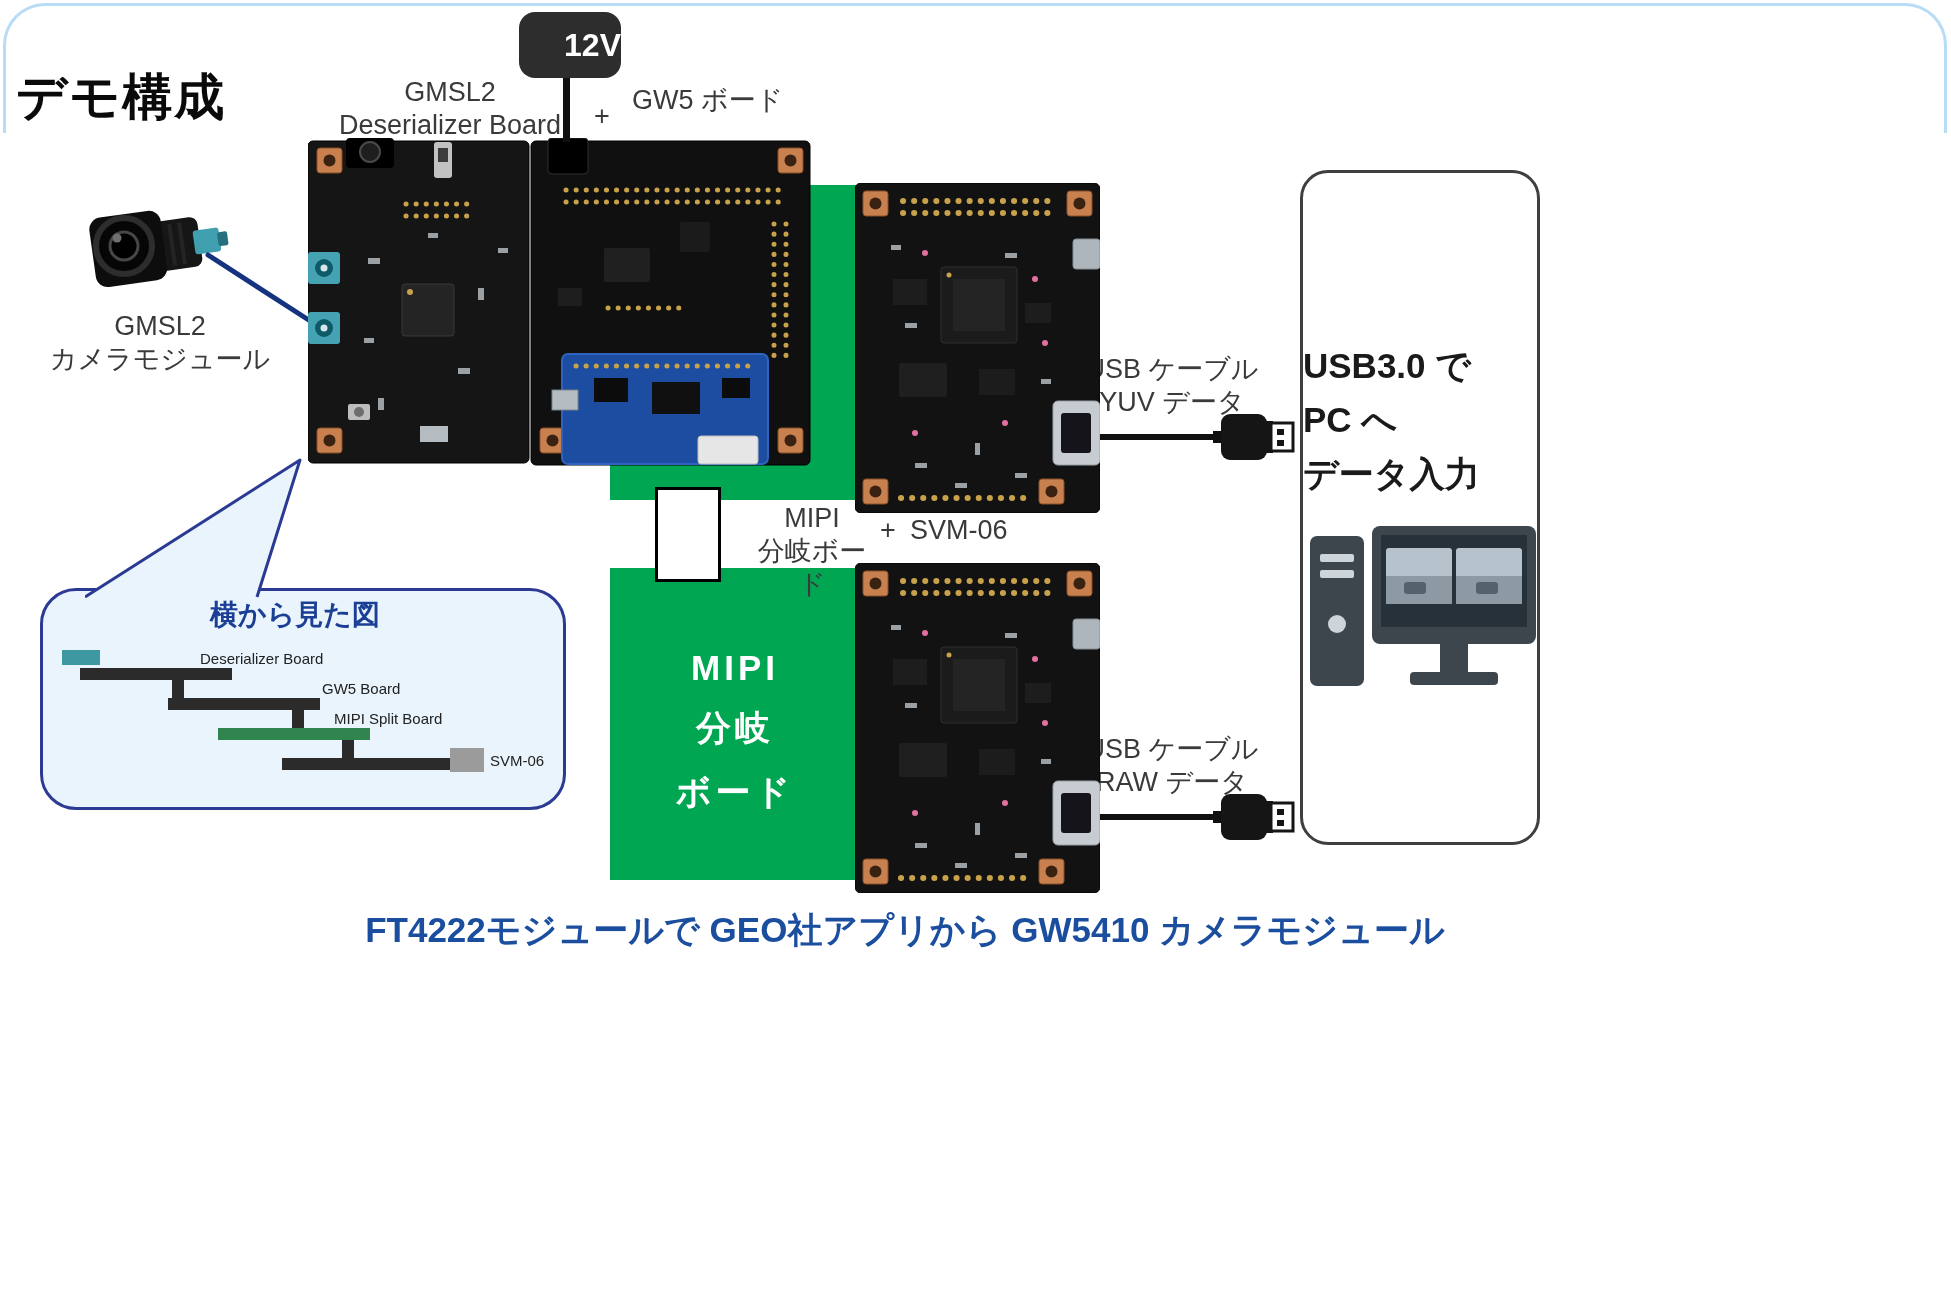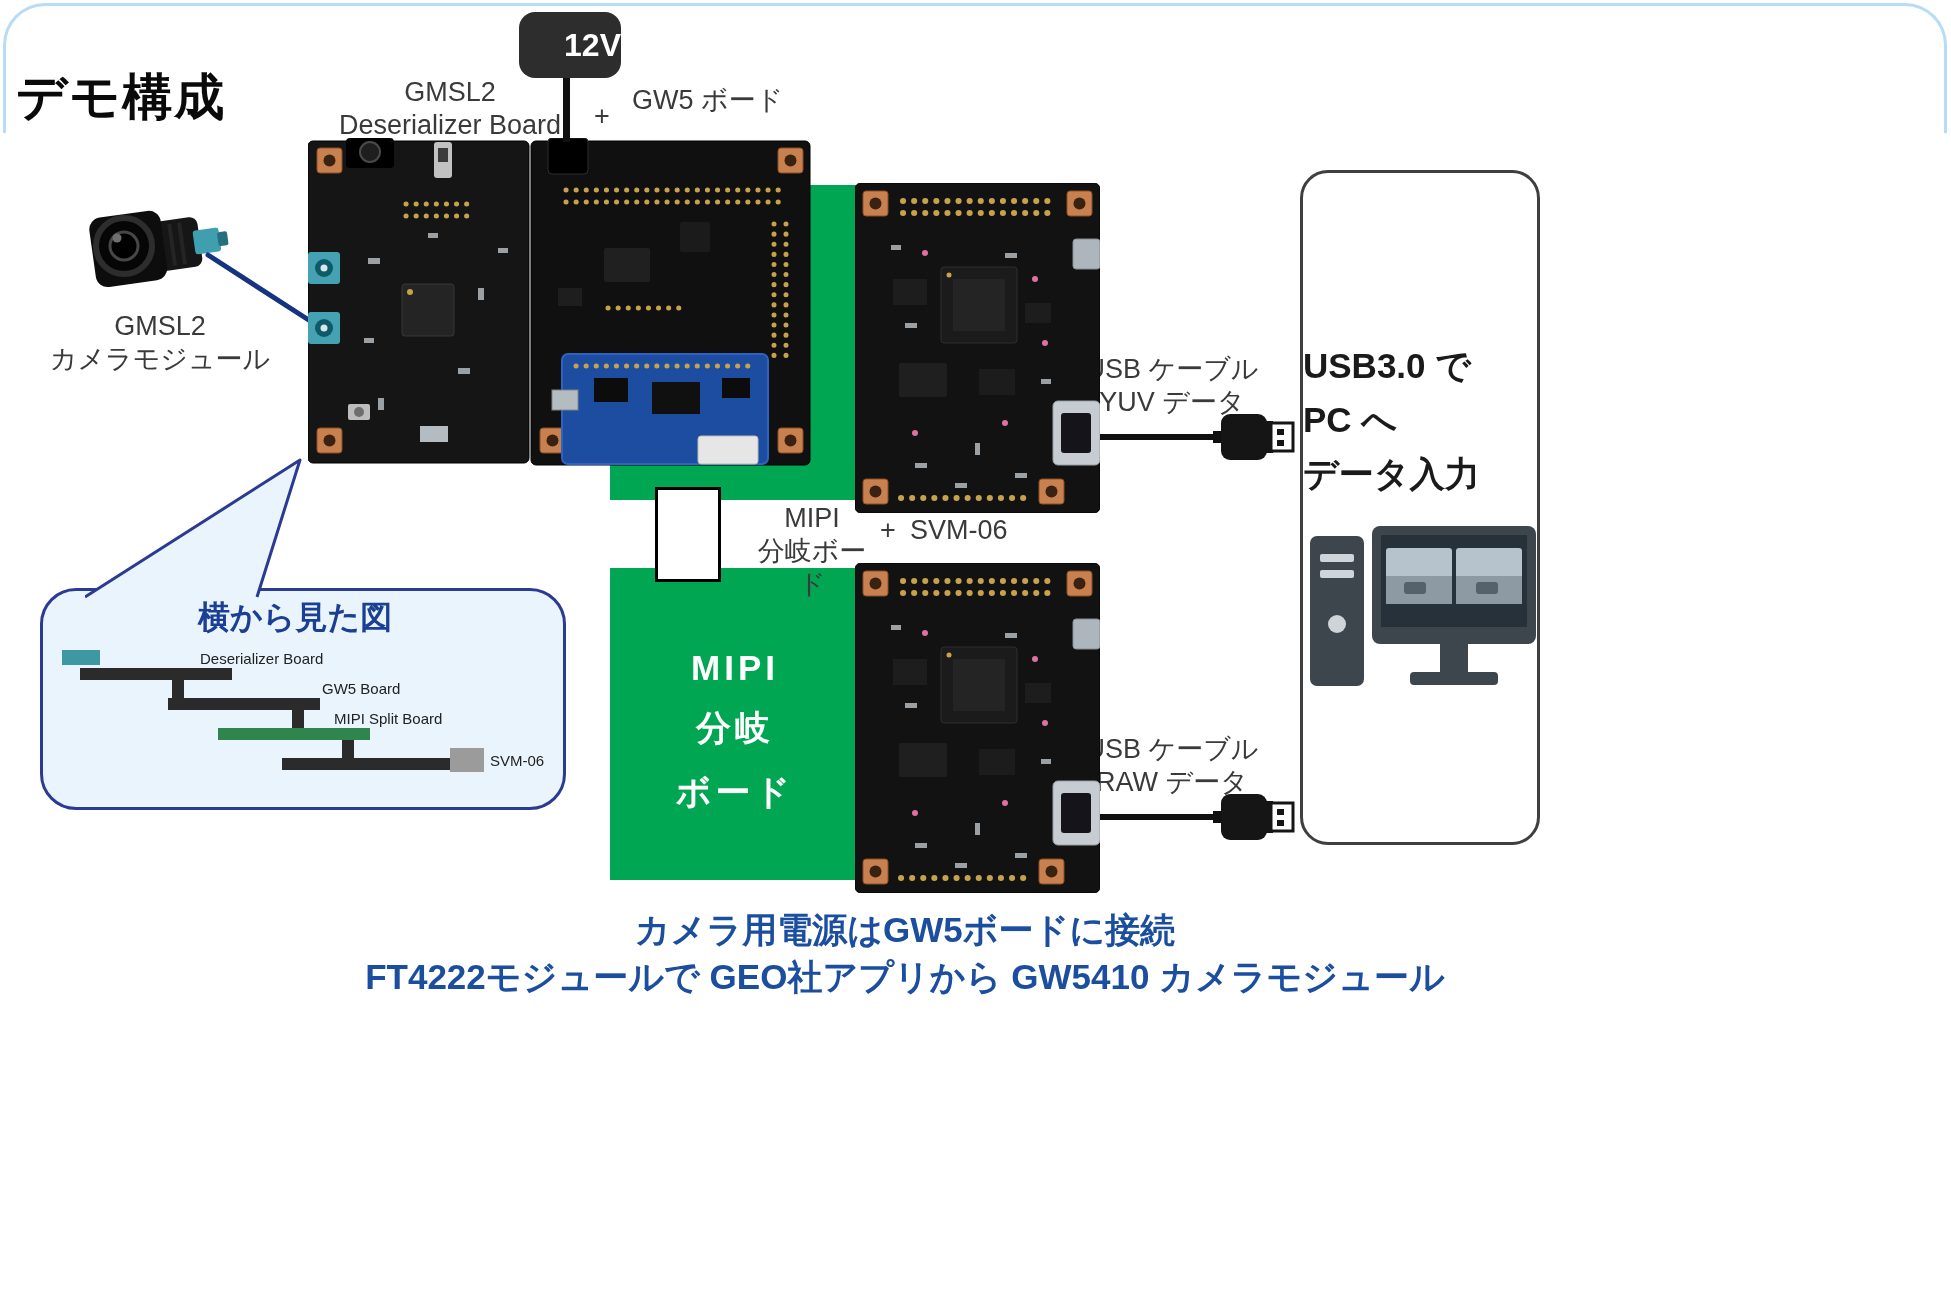--- a/index.html
+++ b/index.html
@@ -57,21 +57,21 @@
 
   .pc-panel { left:1300px; top:170px; width:240px; height:675px; background:#fff;
     border:3px solid #3f3f3f; border-radius:28px; z-index:2; }
   .pc-text { position:absolute; left:0; top:166px; width:100%; text-align:left;
     font-size:35px; font-weight:600; color:#1a1a1a; line-height:54px; }
 
   .callout { left:40px; top:588px; width:526px; height:222px; background:#e9f4fd;
     border:3px solid #2b3a92; border-radius:36px; z-index:2; }
   .pointer-svg { left:85px; top:456px; z-index:3; }
   .callout-title { left:150px; top:596px; width:290px; text-align:center;
-    font-size:32px; font-weight:bold; color:#1c3f96; z-index:4; }
+    font-size:28px; font-weight:bold; color:#1c3f96; z-index:4; }
   .sideview { left:50px; top:642px; z-index:4; }
 
   .footer { left:155px; top:906px; width:1500px; text-align:center;
     color:#1b4e9e; font-weight:bold; font-size:35px; line-height:47px; }
 
   svg text { font-family:"Liberation Sans","DejaVu Sans",sans-serif; }
 </style>
 </head>
 <body>
 
@@ -326,17 +326,16 @@
     <rect x="242" y="68" width="12" height="20" fill="#2b2b2b"></rect>
     <rect x="168" y="86" width="152" height="12" fill="#30854f"></rect>
     <text x="284" y="82" font-size="15" fill="#222">MIPI Split Board</text>
     <rect x="292" y="98" width="12" height="20" fill="#2b2b2b"></rect>
     <rect x="232" y="116" width="202" height="12" fill="#2b2b2b"></rect>
     <rect x="400" y="106" width="34" height="24" fill="#9b9b9b"></rect>
     <text x="440" y="124" font-size="15" fill="#222">SVM-06</text>
   </svg>
 
   <div class="abs footer">
-    <div>カメラ用電源はGW5ボードに接続</div>
     <div>FT4222モジュールで GEO社アプリから GW5410 カメラモジュール</div>
   </div>
 
 </div>
 
 </body></html>

